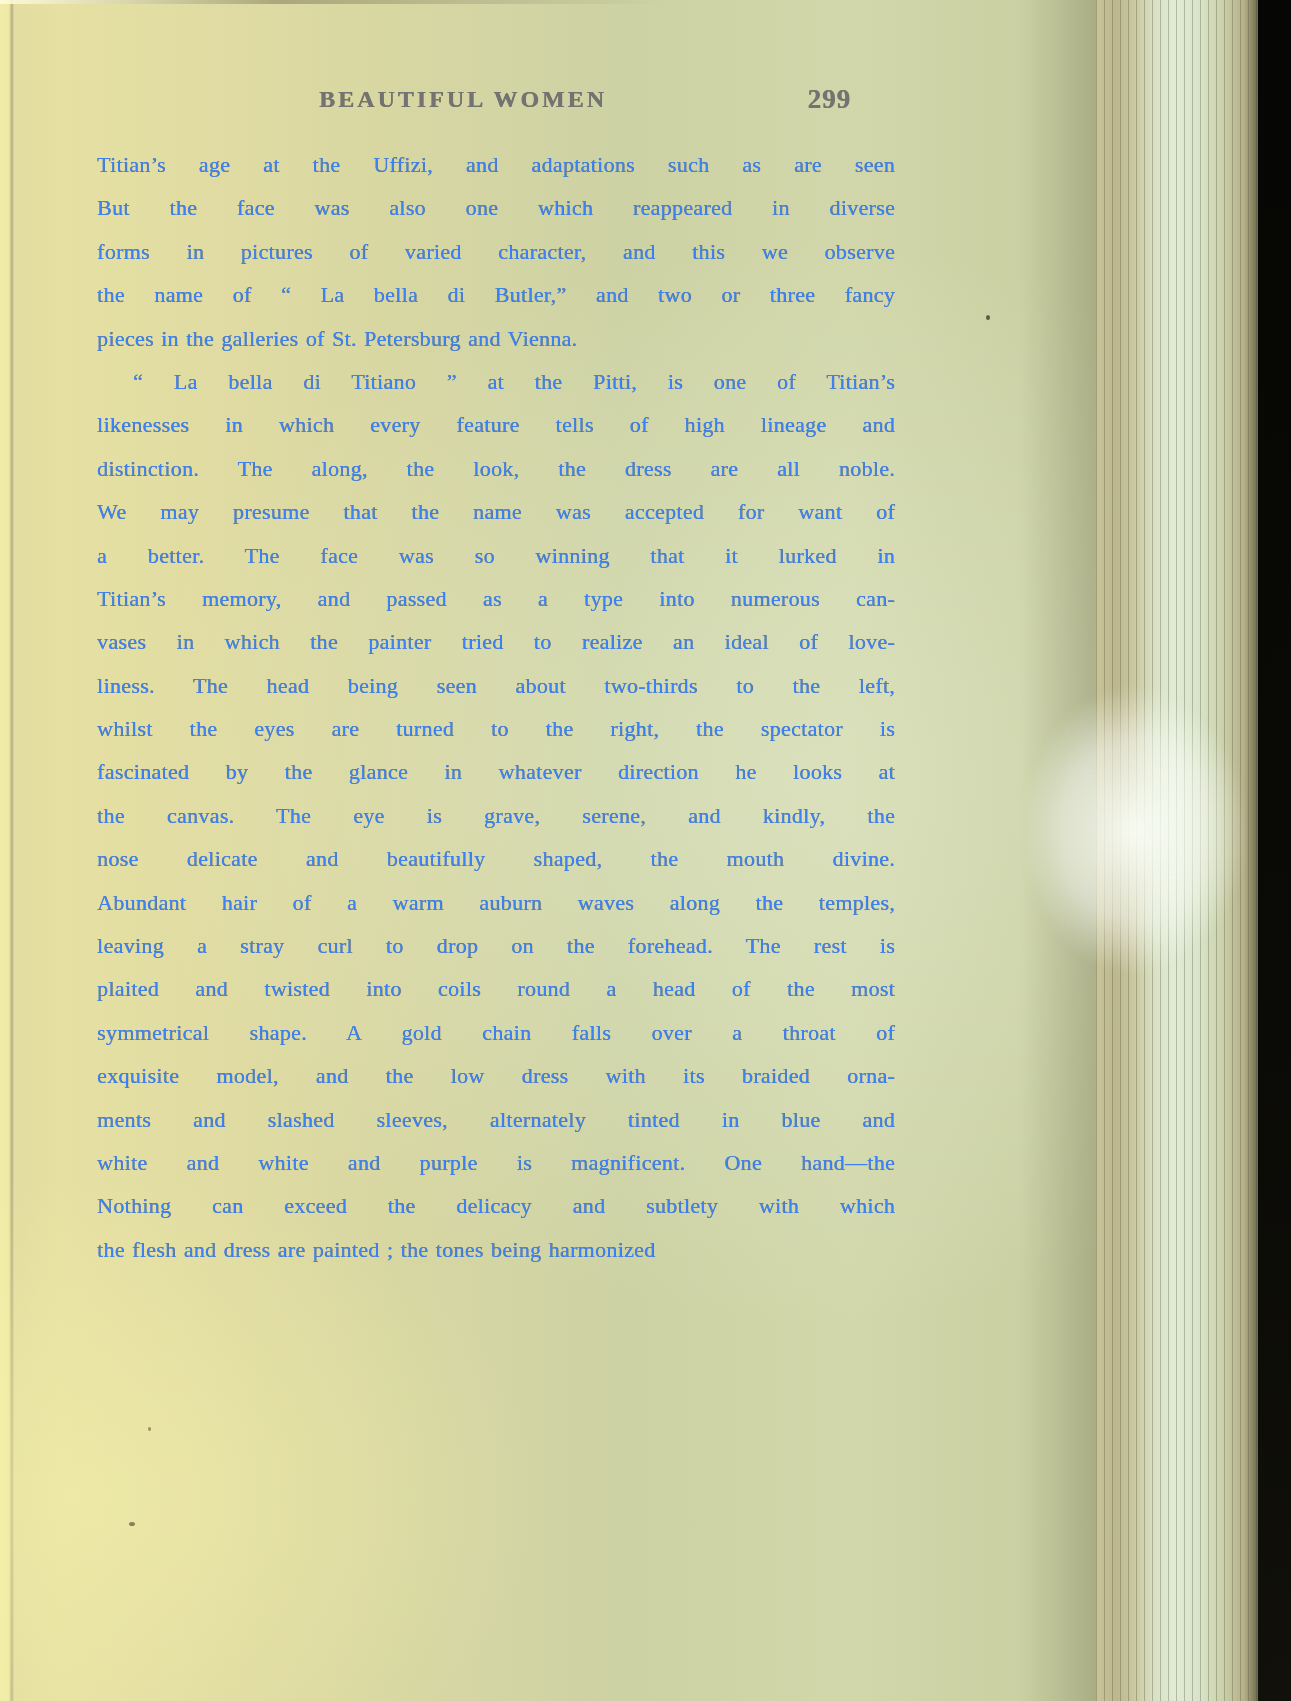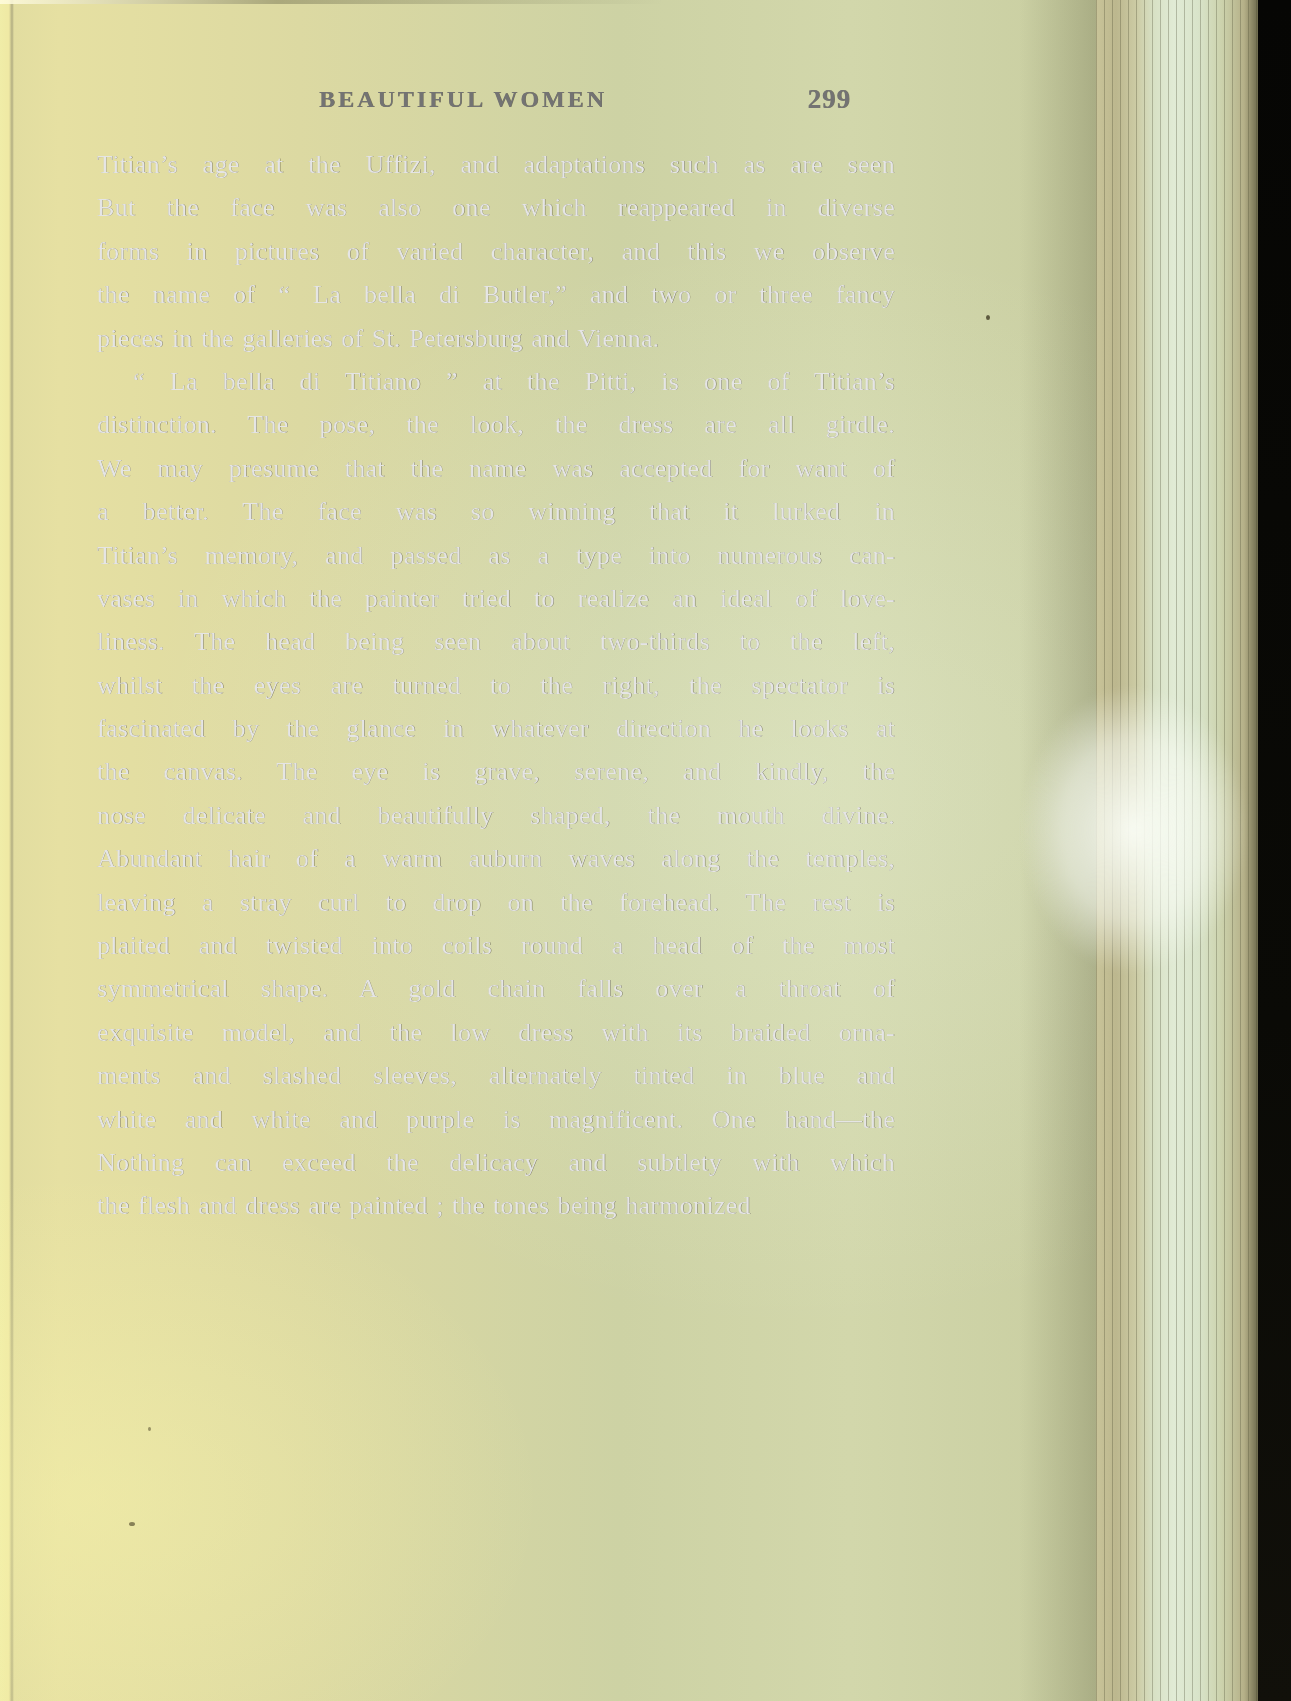--- a/index.html
+++ b/index.html
@@ -50,22 +50,22 @@
     white-space:nowrap;
     text-shadow:0.4px 0.4px 0 rgba(36,31,19,0.55);
   }
   #page-number{
     position:absolute;right:44px;top:-2px;
     font-size:27px;font-weight:bold;letter-spacing:1px;
     text-shadow:0.4px 0.4px 0 rgba(36,31,19,0.5);
   }
   #text-block{
     position:absolute;left:97px;top:143px;width:798px;
-    color:#e5e5e5;
-    font-size:26px;line-height:43.4px;
+    color:#3b82f6;
+    font-size:22px;line-height:43.4px;
     letter-spacing:0.3px;word-spacing:1.5px;
     text-shadow:0.35px 0.35px 0 rgba(32,27,17,0.55);
   }
   .ln{
     text-align:justify;
     text-align-last:justify;
     white-space:normal;
     height:43.4px;overflow:visible;
   }
   .ln.indent{padding-left:36px;}
@@ -92,21 +92,22 @@
     <div id="page-number">299</div>
   </div>
 
   <div id="text-block">
     <div class="ln">Titian’s age at the Uffizi, and adaptations such as are seen</div>
     <div class="ln">But the face was also one which reappeared in diverse</div>
     <div class="ln">forms in pictures of varied character, and this we observe</div>
     <div class="ln">the name of “ La bella di Butler,” and two or three fancy</div>
     <div class="ln pend">pieces in the galleries of St. Petersburg and Vienna.</div>
     <div class="ln indent">“ La bella di Titiano ” at the Pitti, is one of Titian’s</div>
-    <div class="ln">distinction. The pose, the look, the dress are all girdle.</div>
+    <div class="ln">likenesses in which every feature tells of high lineage and</div>
+    <div class="ln">distinction. The along, the look, the dress are all noble.</div>
     <div class="ln">We may presume that the name was accepted for want of</div>
     <div class="ln">a better. The face was so winning that it lurked in</div>
     <div class="ln">Titian’s memory, and passed as a type into numerous can-</div>
     <div class="ln">vases in which the painter tried to realize an ideal of love-</div>
     <div class="ln">liness. The head being seen about two-thirds to the left,</div>
     <div class="ln">whilst the eyes are turned to the right, the spectator is</div>
     <div class="ln">fascinated by the glance in whatever direction he looks at</div>
     <div class="ln">the canvas. The eye is grave, serene, and kindly, the</div>
     <div class="ln">nose delicate and beautifully shaped, the mouth divine.</div>
     <div class="ln">Abundant hair of a warm auburn waves along the temples,</div>

